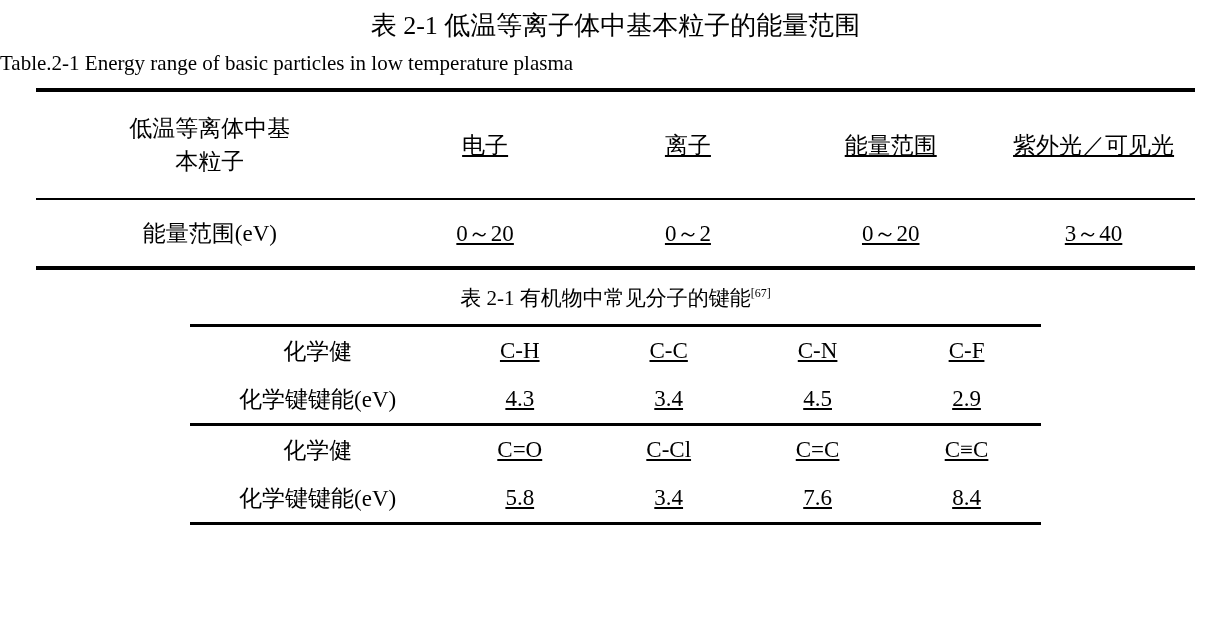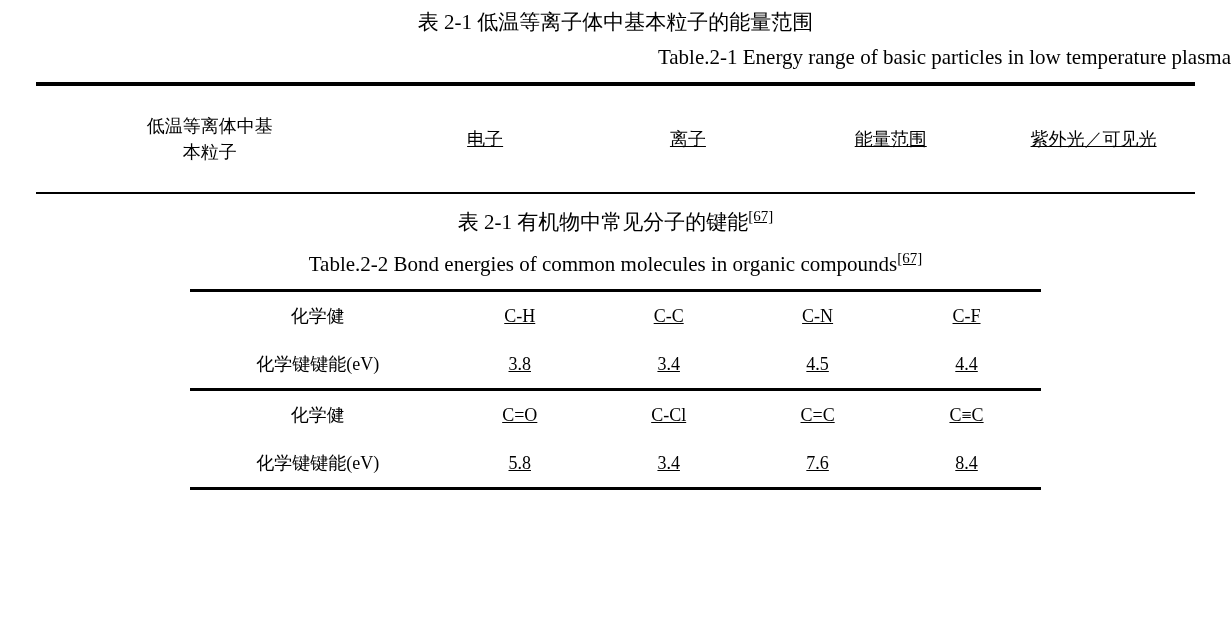--- a/index.html
+++ b/index.html
@@ -18,36 +18,36 @@
     width: 1231px;
     height: 641px;
     position: relative;
     box-sizing: border-box;
     padding: 0;
   }
 
   
   .caption-cn {
     text-align: center;
-    font-size: 21px;
+    font-size: 26px;
     line-height: 1.2;
     margin: 0;
     padding-top: 10px;
   }
   .caption-en {
-    text-align: right;
+    text-align: left;
     font-size: 21px;
     line-height: 1.2;
     margin: 0;
     padding-top: 10px;
   }
 
   table {
     border-collapse: collapse;
-    font-size: 18px;
+    font-size: 23px;
   }
 
   
   .tbl1-wrap {
     margin-top: 12px;
     padding: 0 36px;
   }
   table.tbl1 {
     width: 100%;
   }
@@ -97,23 +97,22 @@
     text-align: center;
     vertical-align: middle;
     padding: 7px 4px;
     height: 34px;
   }
   table.tbl2 tr.r-top td { border-top: 3px solid #000; }
   table.tbl2 tr.r-mid td { border-bottom: 3px solid #000; }
   table.tbl2 tr.r-bottom td { border-bottom: 3px solid #000; }
 
   .sup {
-    font-size: 15px;
+    font-size: 12px;
     vertical-align: super;
-    text-decoration: underline;
   }
   .col-label { width: 30%; }
   .col-v { width: 17.5%; text-decoration: underline; }
 </style>
 </head>
 <body>
 
 <div class="page">
 
   <div class="caption-cn">表 2-1 低温等离子体中基本粒子的能量范围</div>
@@ -125,47 +124,51 @@
           <tr class="hdr">
         <td class="col-label two-line">
           <div>低温等离体中基</div>
           <div>本粒子</div>
         </td>
         <td class="col-v">电子</td>
         <td class="col-v">离子</td>
         <td class="col-v">能量范围</td>
         <td class="col-v">紫外光／可见光</td>
       </tr>
+      <tr class="data">
+        <td class="col-label">能量范围(eV)</td>
+        <td class="col-v">0～20</td>
+        <td class="col-v">0～2</td>
+        <td class="col-v">0～20</td>
+        <td class="col-v">3～40</td>
+      </tr>
     </tbody>
       </table>
   </div>
 
   <div class="tbl2-caption-cn">
     <span>表 2-1 有机物中常见分子的键能</span><span class="sup">[67]</span>
-  </div>
-  <div class="tbl2-caption-en">
-    <span>Table.2-2 Bond energies of common molecules in organic compounds</span><span class="sup">[67]</span>
   </div>
 
   <div class="tbl2-wrap">
     <table class="tbl2">
       <tbody>
           <tr class="r-top">
         <td class="col-label">化学健</td>
         <td class="col-v">C-H</td>
         <td class="col-v">C-C</td>
         <td class="col-v">C-N</td>
         <td class="col-v">C-F</td>
       </tr>
       <tr class="r-mid">
         <td class="col-label">化学键键能(eV)</td>
-        <td class="col-v">3.8</td>
+        <td class="col-v">4.3</td>
         <td class="col-v">3.4</td>
         <td class="col-v">4.5</td>
-        <td class="col-v">4.4</td>
+        <td class="col-v">2.9</td>
       </tr>
       <tr>
         <td class="col-label">化学健</td>
         <td class="col-v">C=O</td>
         <td class="col-v">C-Cl</td>
         <td class="col-v">C=C</td>
         <td class="col-v">C≡C</td>
       </tr>
       <tr class="r-bottom">
         <td class="col-label">化学键键能(eV)</td>

